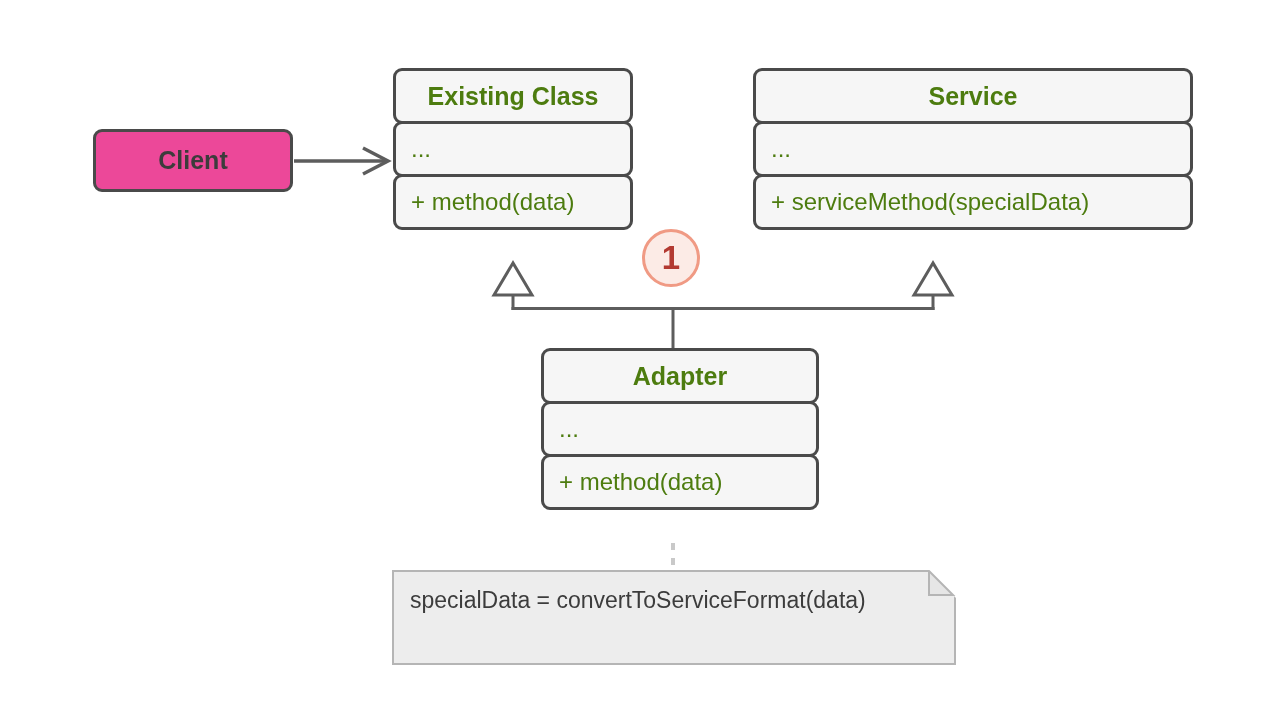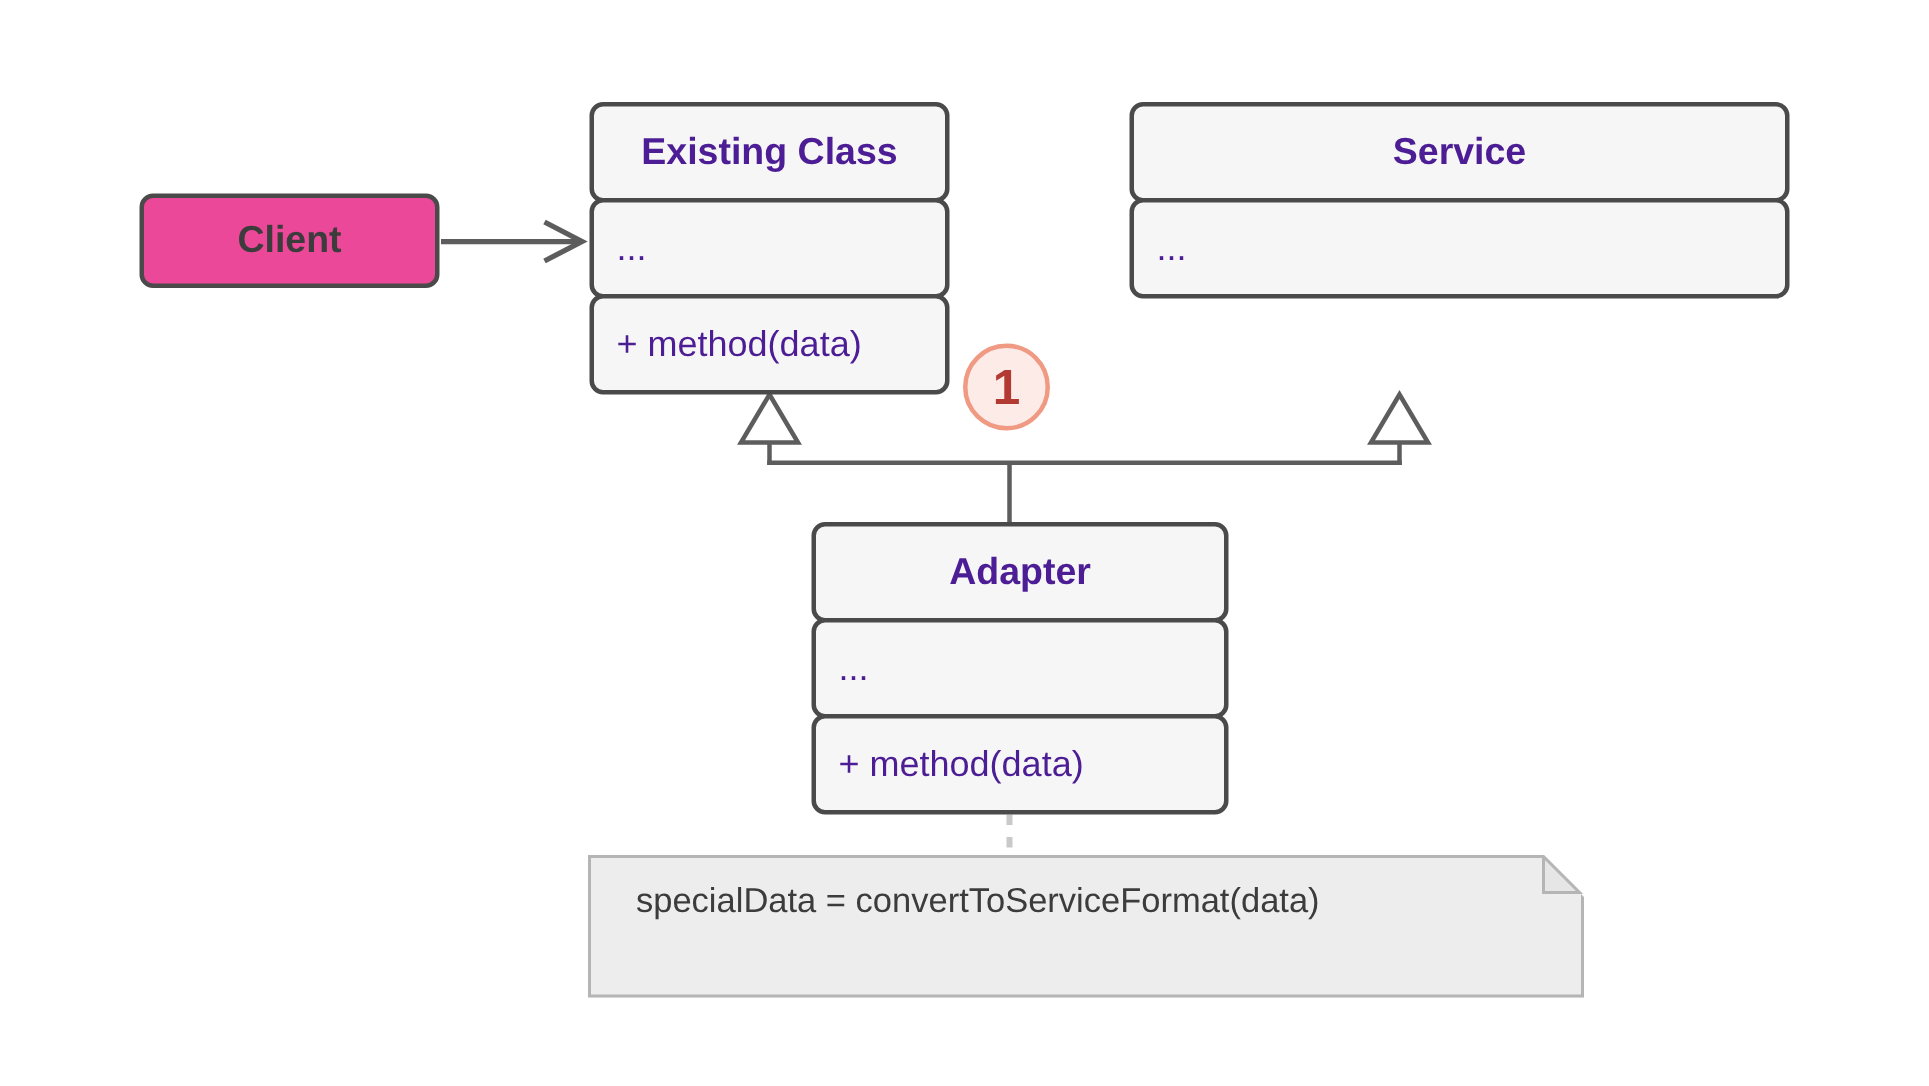--- a/index.html
+++ b/index.html
@@ -21,29 +21,29 @@
     width: 1286px;
     height: 724px;
     z-index: 0;
   }
   .uml-box {
     position: absolute;
     z-index: 1;
   }
   .compartment {
     box-sizing: border-box;
-    height: 67px;
+    height: 56px;
     background: #f6f6f6;
     border: 3px solid #4a4a4a;
     border-radius: 9px;
     display: flex;
     align-items: center;
     padding: 0 15px;
     font-size: 24px;
-    color: #4c1d95;
+    color: #4d7c0f;
   }
   .compartment + .compartment { margin-top: -3px; }
   .compartment.title {
     justify-content: center;
     font-weight: bold;
     font-size: 25px;
     padding: 0 8px;
   }
   .client-box {
     position: absolute;
@@ -73,25 +73,25 @@
     align-items: center;
     justify-content: center;
     font-weight: bold;
     font-size: 33px;
     color: #b33a32;
     z-index: 2;
   }
   .note {
     position: absolute;
     left: 392px; top: 570px;
-    width: 664px; height: 95px;
+    width: 564px; height: 95px;
     box-sizing: border-box;
     background: #ededed;
     border: 2px solid #b5b5b5;
-    padding: 11px 0 0 30px;
+    padding: 11px 0 0 16px;
     font-size: 23px;
     line-height: 34px;
     color: #3c3c3c;
     z-index: 1;
   }
   .note-fold {
     position: absolute;
     top: -2px; right: -2px;
     width: 28px; height: 28px;
   }
@@ -123,20 +123,21 @@
 
   <div class="uml-box" style="left:393px; top:68px; width:240px;">
     <div class="compartment title">Existing Class</div>
     <div class="compartment">...</div>
     <div class="compartment">+ method(data)</div>
   </div>
 
   <div class="uml-box" style="left:713px; top:68px; width:440px;margin-left:40px;">
     <div class="compartment title">Service</div>
     <div class="compartment">...</div>
+    <div class="compartment">+ serviceMethod(specialData)</div>
   </div>
 
   <div class="uml-box" style="left:541px; top:348px; width:278px;">
     <div class="compartment title">Adapter</div>
     <div class="compartment">...</div>
     <div class="compartment">+ method(data)</div>
   </div>
 
   <div class="badge">
     <span>1</span>

